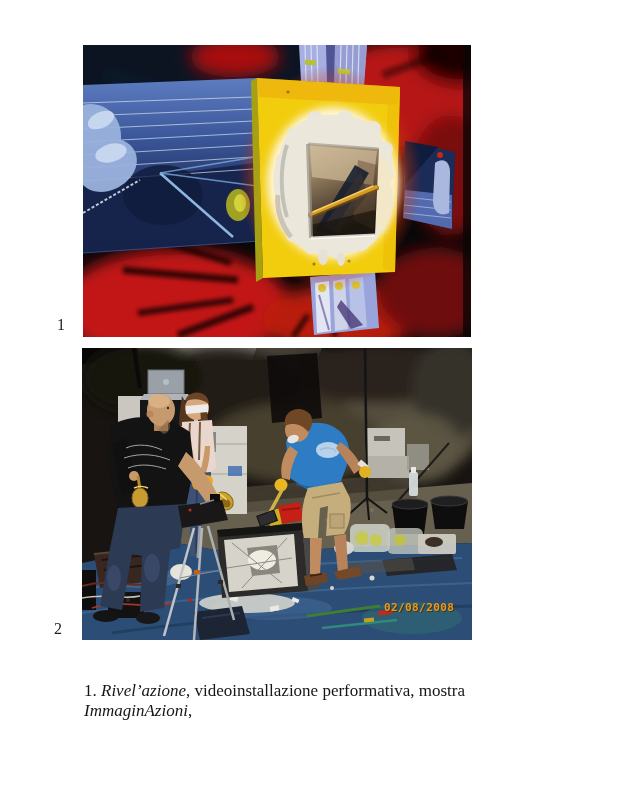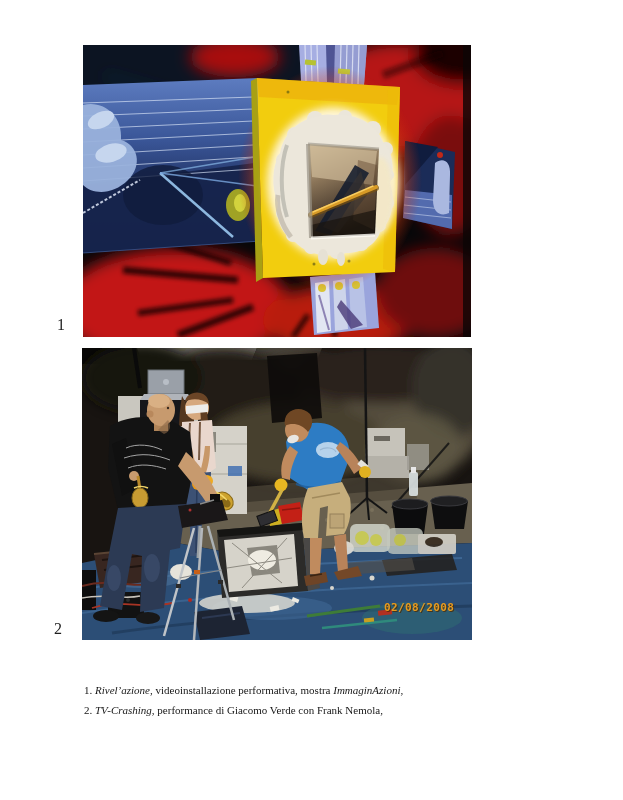--- a/index.html
+++ b/index.html
@@ -15,21 +15,21 @@
   .fig1{left:83px;top:45px;width:388px;height:292px;}
   .fig2{left:82px;top:348px;width:390px;height:292px;}
   .fignum{
     position:absolute;font-size:16px;line-height:16px;color:#1e1e1e;
     font-family:"Liberation Serif", serif;
   }
   .fignum1{left:57px;top:317px;}
   .fignum2{left:54px;top:621px;}
   .caption{
     position:absolute;left:84px;top:681px;width:480px;
-    font-size:11px;line-height:19.5px;color:#161616;
+    font-size:17px;line-height:19.5px;color:#161616;
   }
   .caption p{margin:0;}
   .caption .it{font-style:italic;}
   .stamp{
     font-family:"DejaVu Sans Mono", monospace;font-weight:bold;
     font-size:11px;letter-spacing:0.4px;fill:#e89a1e;
   }
   .stamp-sh{
     font-family:"DejaVu Sans Mono", monospace;font-weight:bold;
     font-size:11px;letter-spacing:0.4px;fill:#4a2c08;opacity:.8;
@@ -471,16 +471,15 @@
       </g>
 
       <text class="stamp-sh" x="303" y="264">02/08/2008</text>
       <text class="stamp" x="302" y="263">02/08/2008</text>
     </svg>
   </figure>
   <div class="fignum fignum2">2</div>
 
   <div class="caption">
     <p><span>1. </span><span class="it">Rivel’azione</span><span>, videoinstallazione performativa, mostra </span><span class="it">ImmaginAzioni</span><span>,</span></p>
-    <p><span>2. </span><span class="it">TV-Crashing</span><span>, performance di Giacomo Verde con Frank Nemola,</span></p>
   </div>
 
 </div>
 
 </body></html>

